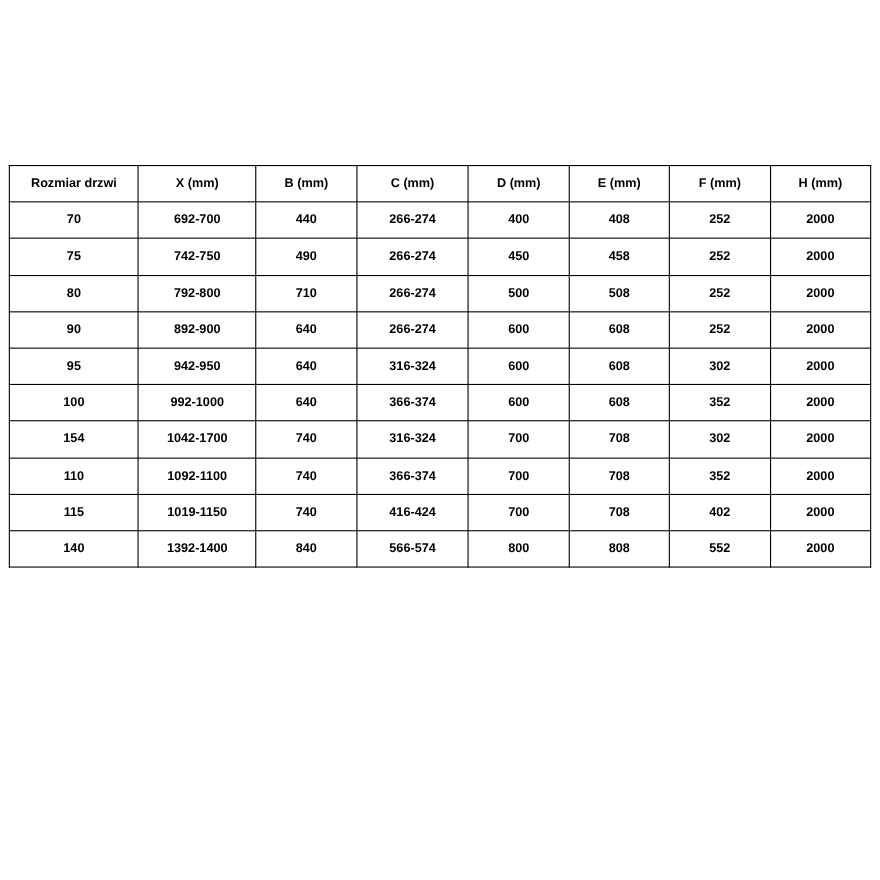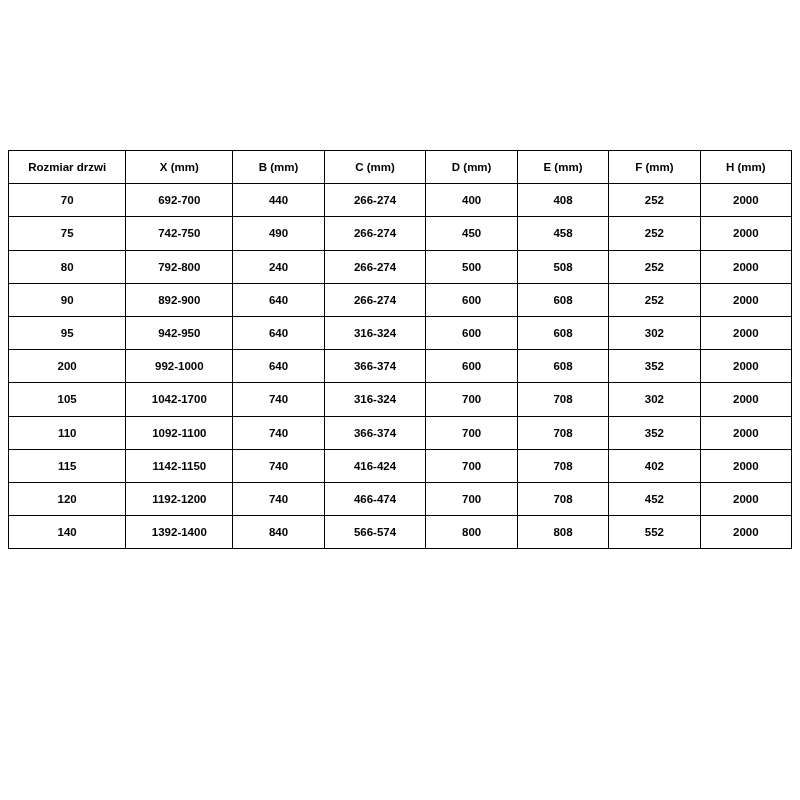--- a/index.html
+++ b/index.html
@@ -96,21 +96,21 @@
         <td>490</td>
         <td>266-274</td>
         <td>450</td>
         <td>458</td>
         <td>252</td>
         <td>2000</td>
       </tr>
       <tr>
         <td>80</td>
         <td>792-800</td>
-        <td>240</td>
+        <td>710</td>
         <td>266-274</td>
         <td>500</td>
         <td>508</td>
         <td>252</td>
         <td>2000</td>
       </tr>
       <tr>
         <td>90</td>
         <td>892-900</td>
         <td>640</td>
@@ -124,67 +124,57 @@
         <td>95</td>
         <td>942-950</td>
         <td>640</td>
         <td>316-324</td>
         <td>600</td>
         <td>608</td>
         <td>302</td>
         <td>2000</td>
       </tr>
       <tr>
-        <td>200</td>
+        <td>100</td>
         <td>992-1000</td>
         <td>640</td>
         <td>366-374</td>
         <td>600</td>
         <td>608</td>
         <td>352</td>
         <td>2000</td>
       </tr>
       <tr>
-        <td>105</td>
+        <td>154</td>
         <td>1042-1700</td>
         <td>740</td>
         <td>316-324</td>
         <td>700</td>
         <td>708</td>
         <td>302</td>
         <td>2000</td>
       </tr>
       <tr>
         <td>110</td>
         <td>1092-1100</td>
         <td>740</td>
         <td>366-374</td>
         <td>700</td>
         <td>708</td>
         <td>352</td>
         <td>2000</td>
       </tr>
       <tr>
         <td>115</td>
-        <td>1142-1150</td>
+        <td>1019-1150</td>
         <td>740</td>
         <td>416-424</td>
         <td>700</td>
         <td>708</td>
         <td>402</td>
-        <td>2000</td>
-      </tr>
-      <tr>
-        <td>120</td>
-        <td>1192-1200</td>
-        <td>740</td>
-        <td>466-474</td>
-        <td>700</td>
-        <td>708</td>
-        <td>452</td>
         <td>2000</td>
       </tr>
       <tr>
         <td>140</td>
         <td>1392-1400</td>
         <td>840</td>
         <td>566-574</td>
         <td>800</td>
         <td>808</td>
         <td>552</td>

